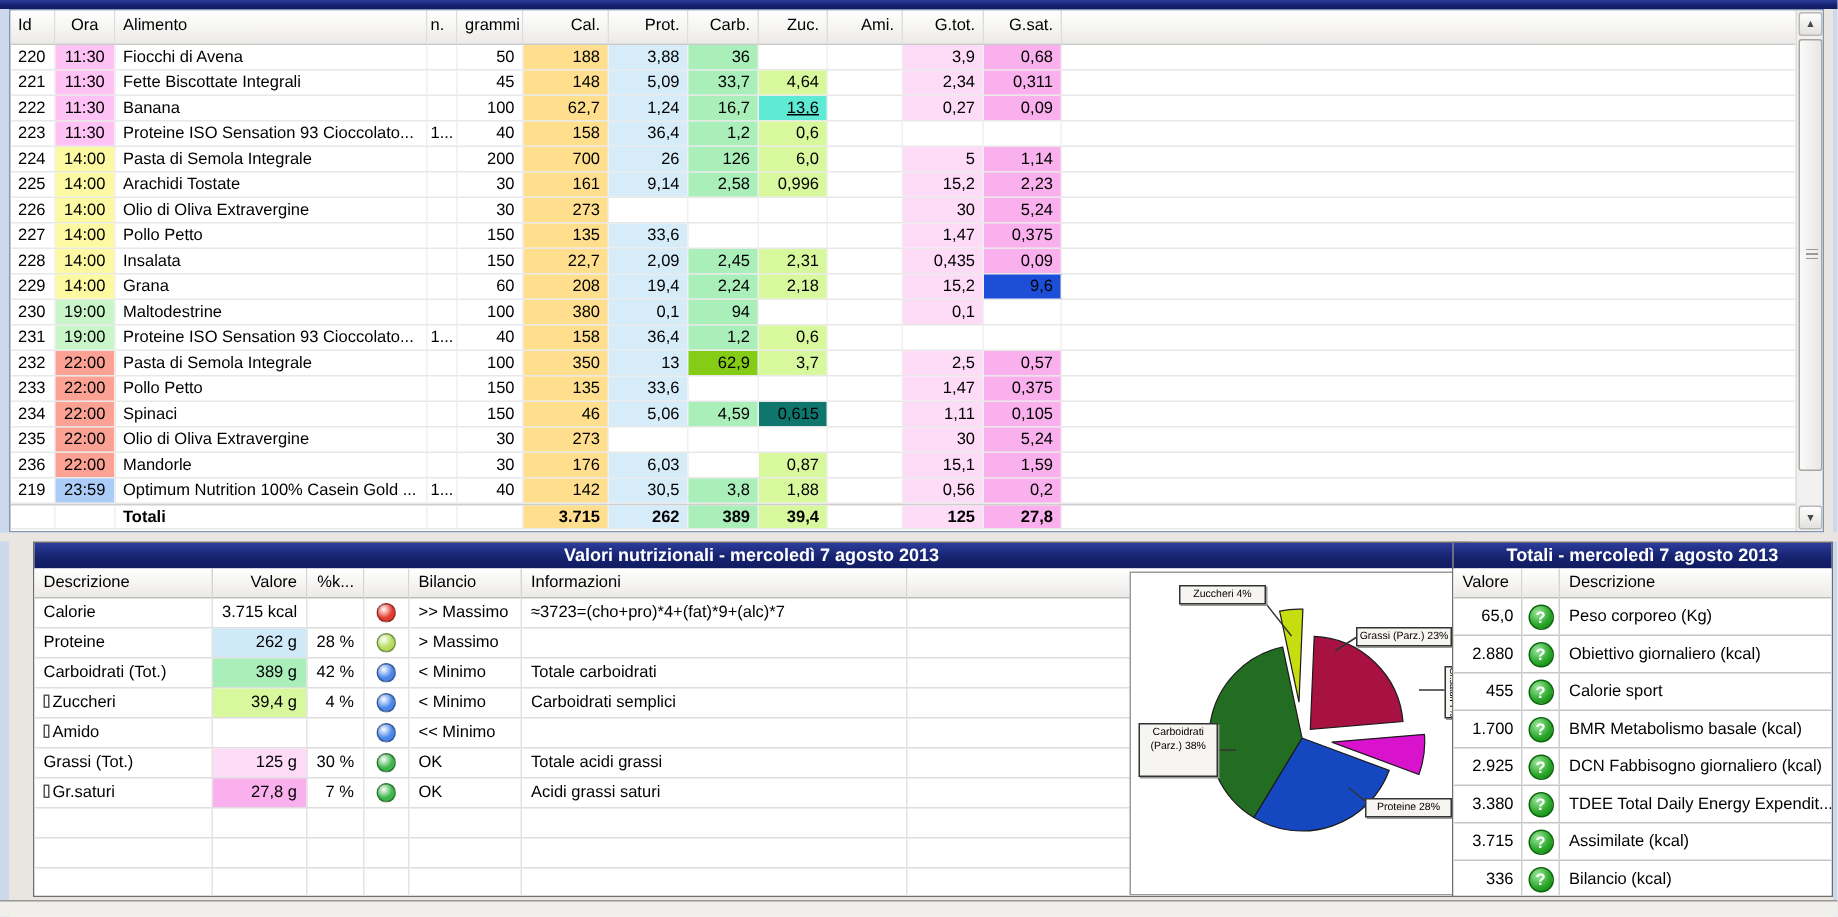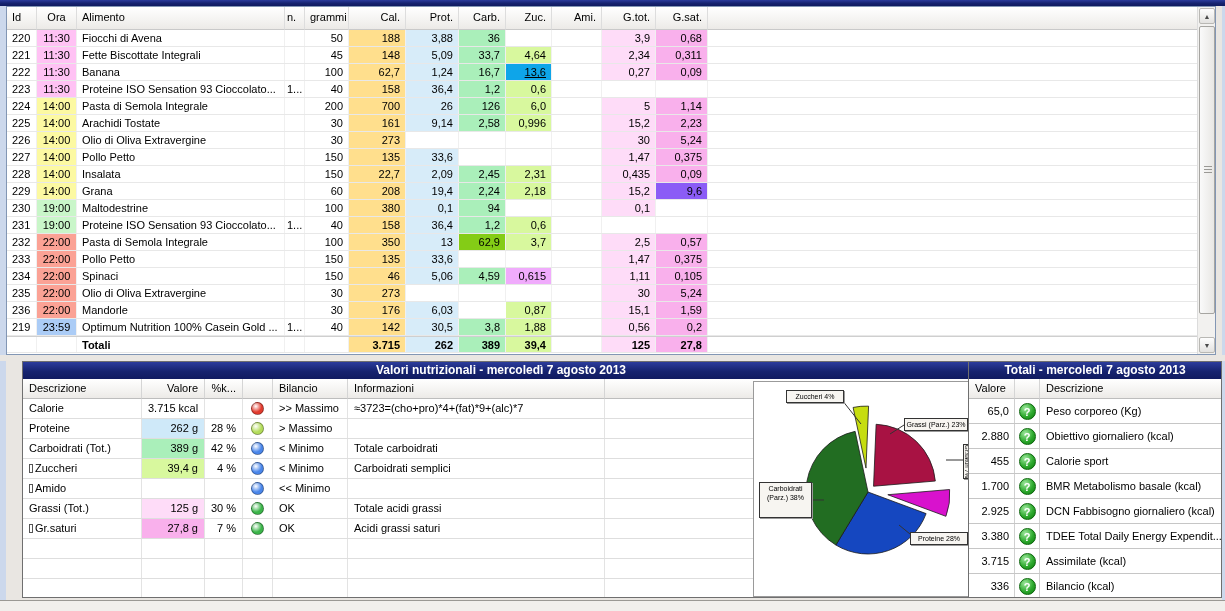--- a/index.html
+++ b/index.html
@@ -151,21 +151,21 @@
         </div>
         <div class="trow">
           <div class="tcell c-id">222</div>
           <div class="tcell c-ora" style="background: rgb(255, 194, 244);">11:30</div>
           <div class="tcell c-alimento">Banana</div>
           <div class="tcell c-n"></div>
           <div class="tcell c-grammi num">100</div>
           <div class="tcell c-cal num" style="background: rgb(255, 223, 141);">62,7</div>
           <div class="tcell c-prot num" style="background: rgb(215, 236, 249);">1,24</div>
           <div class="tcell c-carb num" style="background: rgb(170, 239, 186);">16,7</div>
-          <div class="tcell c-zuc num" style="background: #0ea5e9; text-decoration: underline;">13,6</div>
+          <div class="tcell c-zuc num" style="background: #5eead4; text-decoration: underline;">13,6</div>
           <div class="tcell c-ami num"></div>
           <div class="tcell c-gtot num" style="background: rgb(254, 220, 248);">0,27</div>
           <div class="tcell c-gsat num" style="background: rgb(249, 176, 236);">0,09</div>
           <div class="tcell c-fill"></div>
         </div>
         <div class="trow">
           <div class="tcell c-id">223</div>
           <div class="tcell c-ora" style="background: rgb(255, 194, 244);">11:30</div>
           <div class="tcell c-alimento">Proteine ISO Sensation 93 Cioccolato...</div>
           <div class="tcell c-n">1...</div>
@@ -259,21 +259,21 @@
           <div class="tcell c-ora" style="background: rgb(252, 249, 162);">14:00</div>
           <div class="tcell c-alimento">Grana</div>
           <div class="tcell c-n"></div>
           <div class="tcell c-grammi num">60</div>
           <div class="tcell c-cal num" style="background: rgb(255, 223, 141);">208</div>
           <div class="tcell c-prot num" style="background: rgb(215, 236, 249);">19,4</div>
           <div class="tcell c-carb num" style="background: rgb(170, 239, 186);">2,24</div>
           <div class="tcell c-zuc num" style="background: rgb(216, 248, 158);">2,18</div>
           <div class="tcell c-ami num"></div>
           <div class="tcell c-gtot num" style="background: rgb(254, 220, 248);">15,2</div>
-          <div class="tcell c-gsat num" style="background: #8b5cf6;">9,6</div>
+          <div class="tcell c-gsat num" style="background: #1d4ed8;">9,6</div>
           <div class="tcell c-fill"></div>
         </div>
         <div class="trow">
           <div class="tcell c-id">230</div>
           <div class="tcell c-ora" style="background: rgb(201, 246, 201);">19:00</div>
           <div class="tcell c-alimento">Maltodestrine</div>
           <div class="tcell c-n"></div>
           <div class="tcell c-grammi num">100</div>
           <div class="tcell c-cal num" style="background: rgb(255, 223, 141);">380</div>
           <div class="tcell c-prot num" style="background: rgb(215, 236, 249);">0,1</div>
@@ -331,21 +331,21 @@
         </div>
         <div class="trow">
           <div class="tcell c-id">234</div>
           <div class="tcell c-ora" style="background: rgb(251, 162, 149);">22:00</div>
           <div class="tcell c-alimento">Spinaci</div>
           <div class="tcell c-n"></div>
           <div class="tcell c-grammi num">150</div>
           <div class="tcell c-cal num" style="background: rgb(255, 223, 141);">46</div>
           <div class="tcell c-prot num" style="background: rgb(215, 236, 249);">5,06</div>
           <div class="tcell c-carb num" style="background: rgb(170, 239, 186); padding-left: 15px;">4,59</div>
-          <div class="tcell c-zuc num" style="background: #f0abfc;">0,615</div>
+          <div class="tcell c-zuc num" style="background: #0f766e;">0,615</div>
           <div class="tcell c-ami num"></div>
           <div class="tcell c-gtot num" style="background: rgb(254, 220, 248);">1,11</div>
           <div class="tcell c-gsat num" style="background: rgb(249, 176, 236);">0,105</div>
           <div class="tcell c-fill"></div>
         </div>
         <div class="trow">
           <div class="tcell c-id">235</div>
           <div class="tcell c-ora" style="background: rgb(251, 162, 149);">22:00</div>
           <div class="tcell c-alimento">Olio di Oliva Extravergine</div>
           <div class="tcell c-n"></div>

